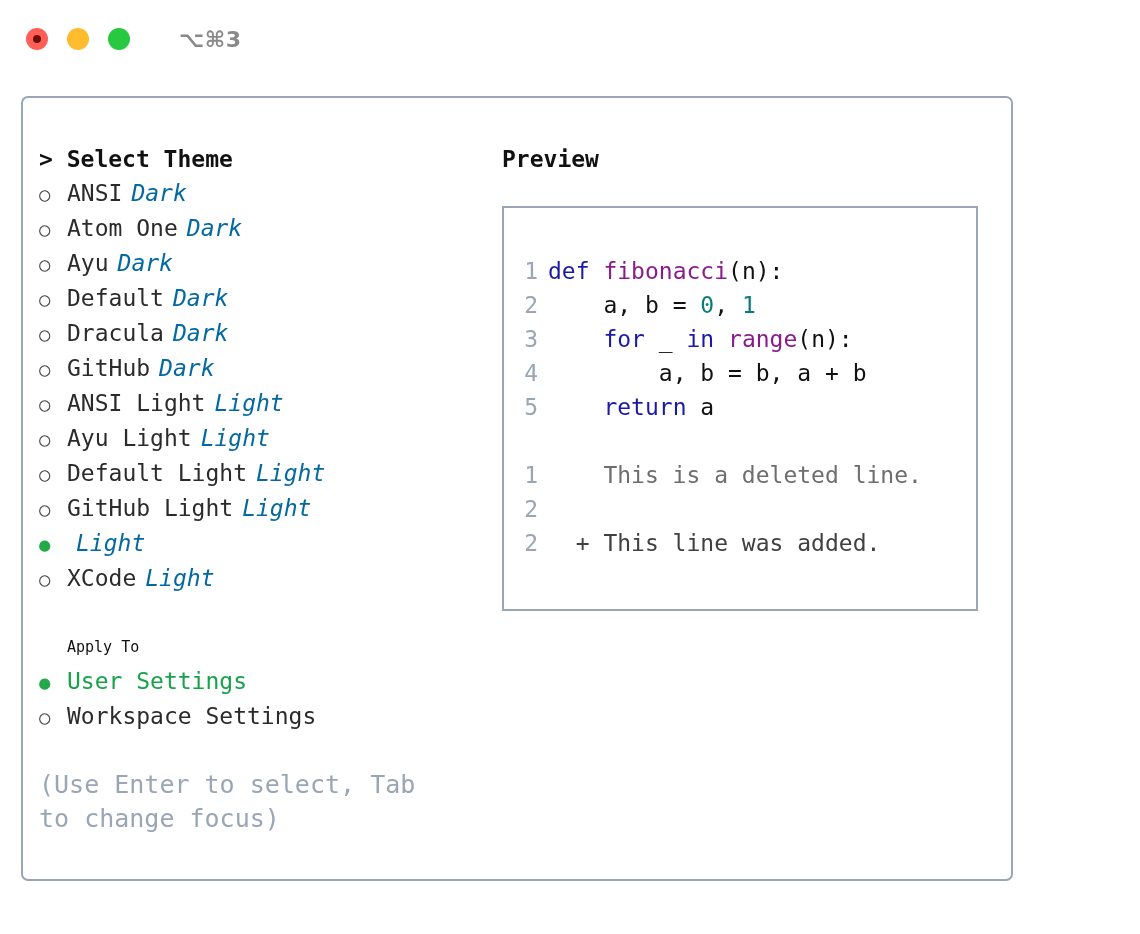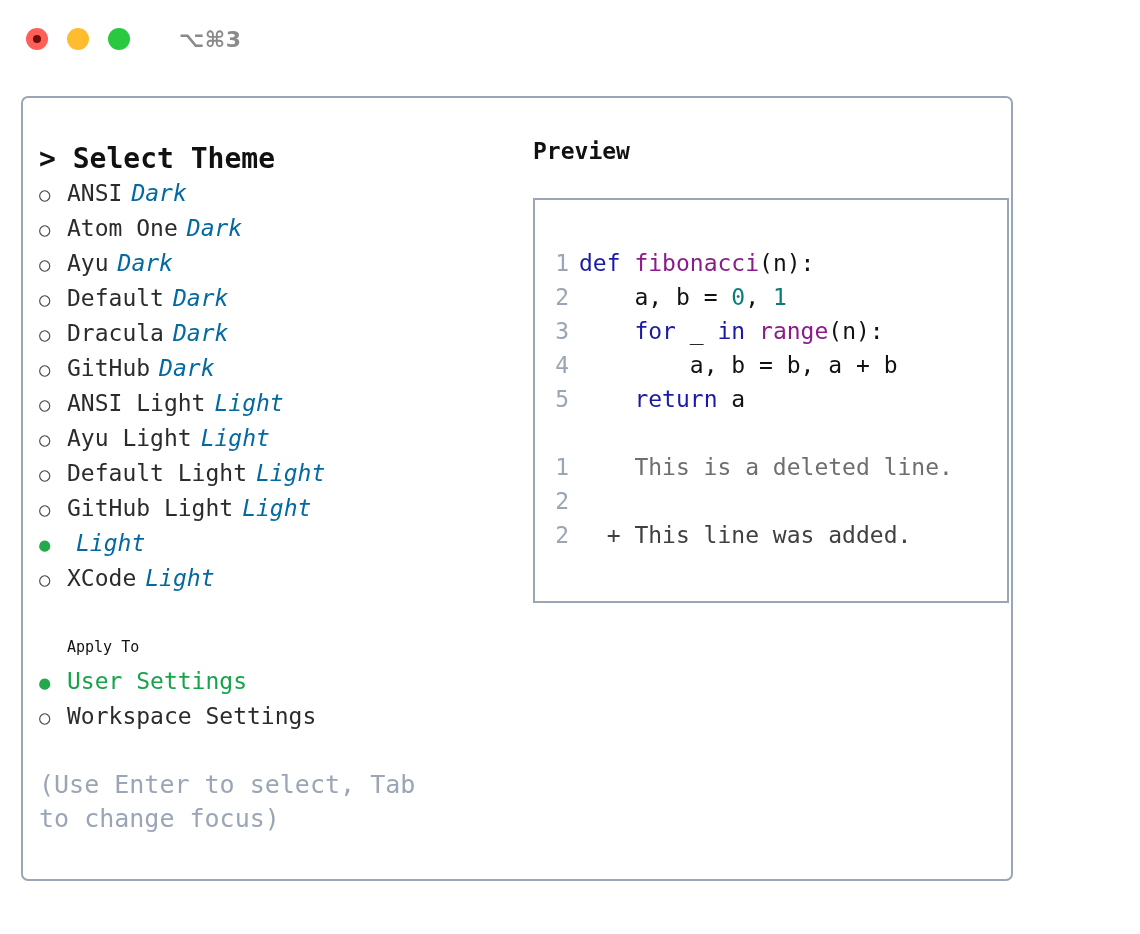--- a/index.html
+++ b/index.html
@@ -85,21 +85,21 @@
 
   
   .left-col {
     position: absolute;
     left: 16px;
     top: 44px;
     width: 450px;
   }
 
   .list-header {
-    font-size: 28px;
+    font-size: 23px;
     font-weight: bold;
     color: #111111;
     line-height: 34px;
     white-space: pre;
   }
 
   .sub-header {
     font-size: 15px;
     color: #111111;
     line-height: 34px;
@@ -141,23 +141,22 @@
     line-height: 34px;
     color: #9aa5b5;
     width: 420px;
     white-space: pre-wrap;
   }
 
   
   .right-col {
     position: absolute;
     left: 479px;
-    top: 36px;
+    top: 44px;
     width: 490px;
-    margin-left: 31px;
   }
 
   .preview-title {
     font-size: 23px;
     font-weight: bold;
     color: #111111;
     line-height: 34px;
   }
 
   .preview-box {

